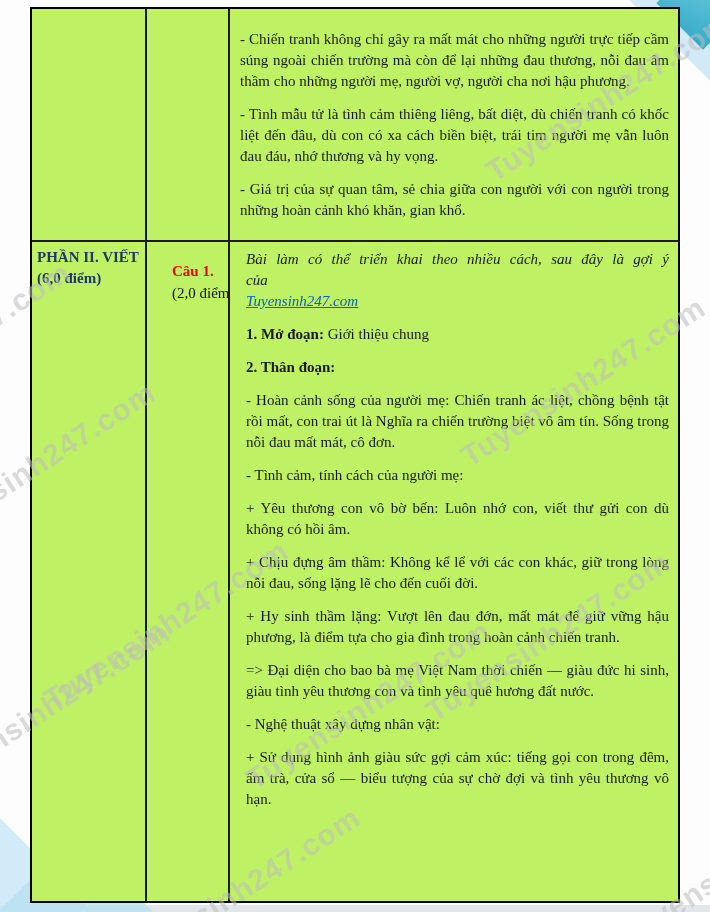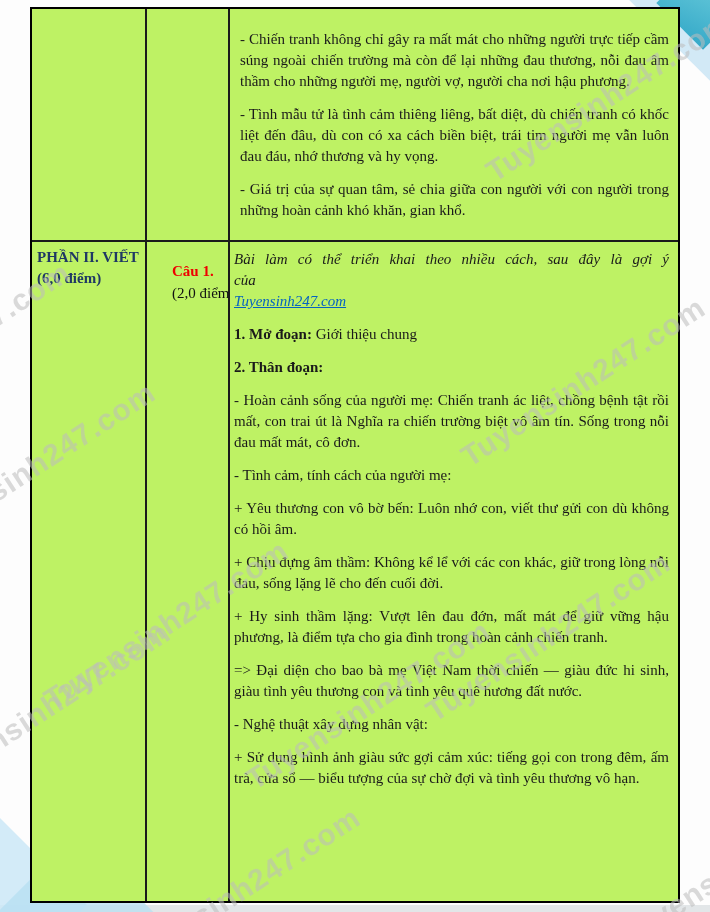--- a/index.html
+++ b/index.html
@@ -16,21 +16,21 @@
   .tri-bl-2{width:115px;height:115px;left:18px;top:858px;background:#b5dff2;opacity:.75;transform:rotate(45deg);}
 
   
   .doc-table{position:absolute;left:30px;top:7px;width:650px;height:896px;z-index:2;
              background:#bef264;border:2px solid #000000;box-sizing:border-box;
              display:grid;grid-template-columns:115px 83px 1fr;grid-template-rows:233px 1fr;}
   .cell{box-sizing:border-box;border-right:2px solid #1b1b1b;border-bottom:2px solid #1b1b1b;overflow:hidden;}
   .cell:nth-child(3n){border-right:none;}
   .c-r2c1,.c-r2c2,.c-r2c3{border-bottom:none;}
   .c-r1c3{padding:20px 9px 0 10px;}
-  .c-r2c3{padding:7px 9px 0 4px;border-radius:8px;}
+  .c-r2c3{padding:7px 9px 0 16px;border-radius:8px;}
   .c-r2c1{padding:5px 16px 0 5px;}
   .c-r2c2{padding:19px 3px 0 7px;margin-left:18px;}
 
   .para{margin:0 0 12px 0;font-size:15px;line-height:21px;text-align:justify;}
   .para:last-child{margin-bottom:0;}
   .italic{font-style:italic;}
   .wide{word-spacing:5px;}
   .link{color:#0563c1;text-decoration:underline;font-style:italic;}
   .navy{color:#1f3864;font-weight:bold;font-size:15px;line-height:21px;white-space:nowrap;}
   .red{color:#ee0000;font-weight:bold;font-size:15px;line-height:21px;white-space:nowrap;}

